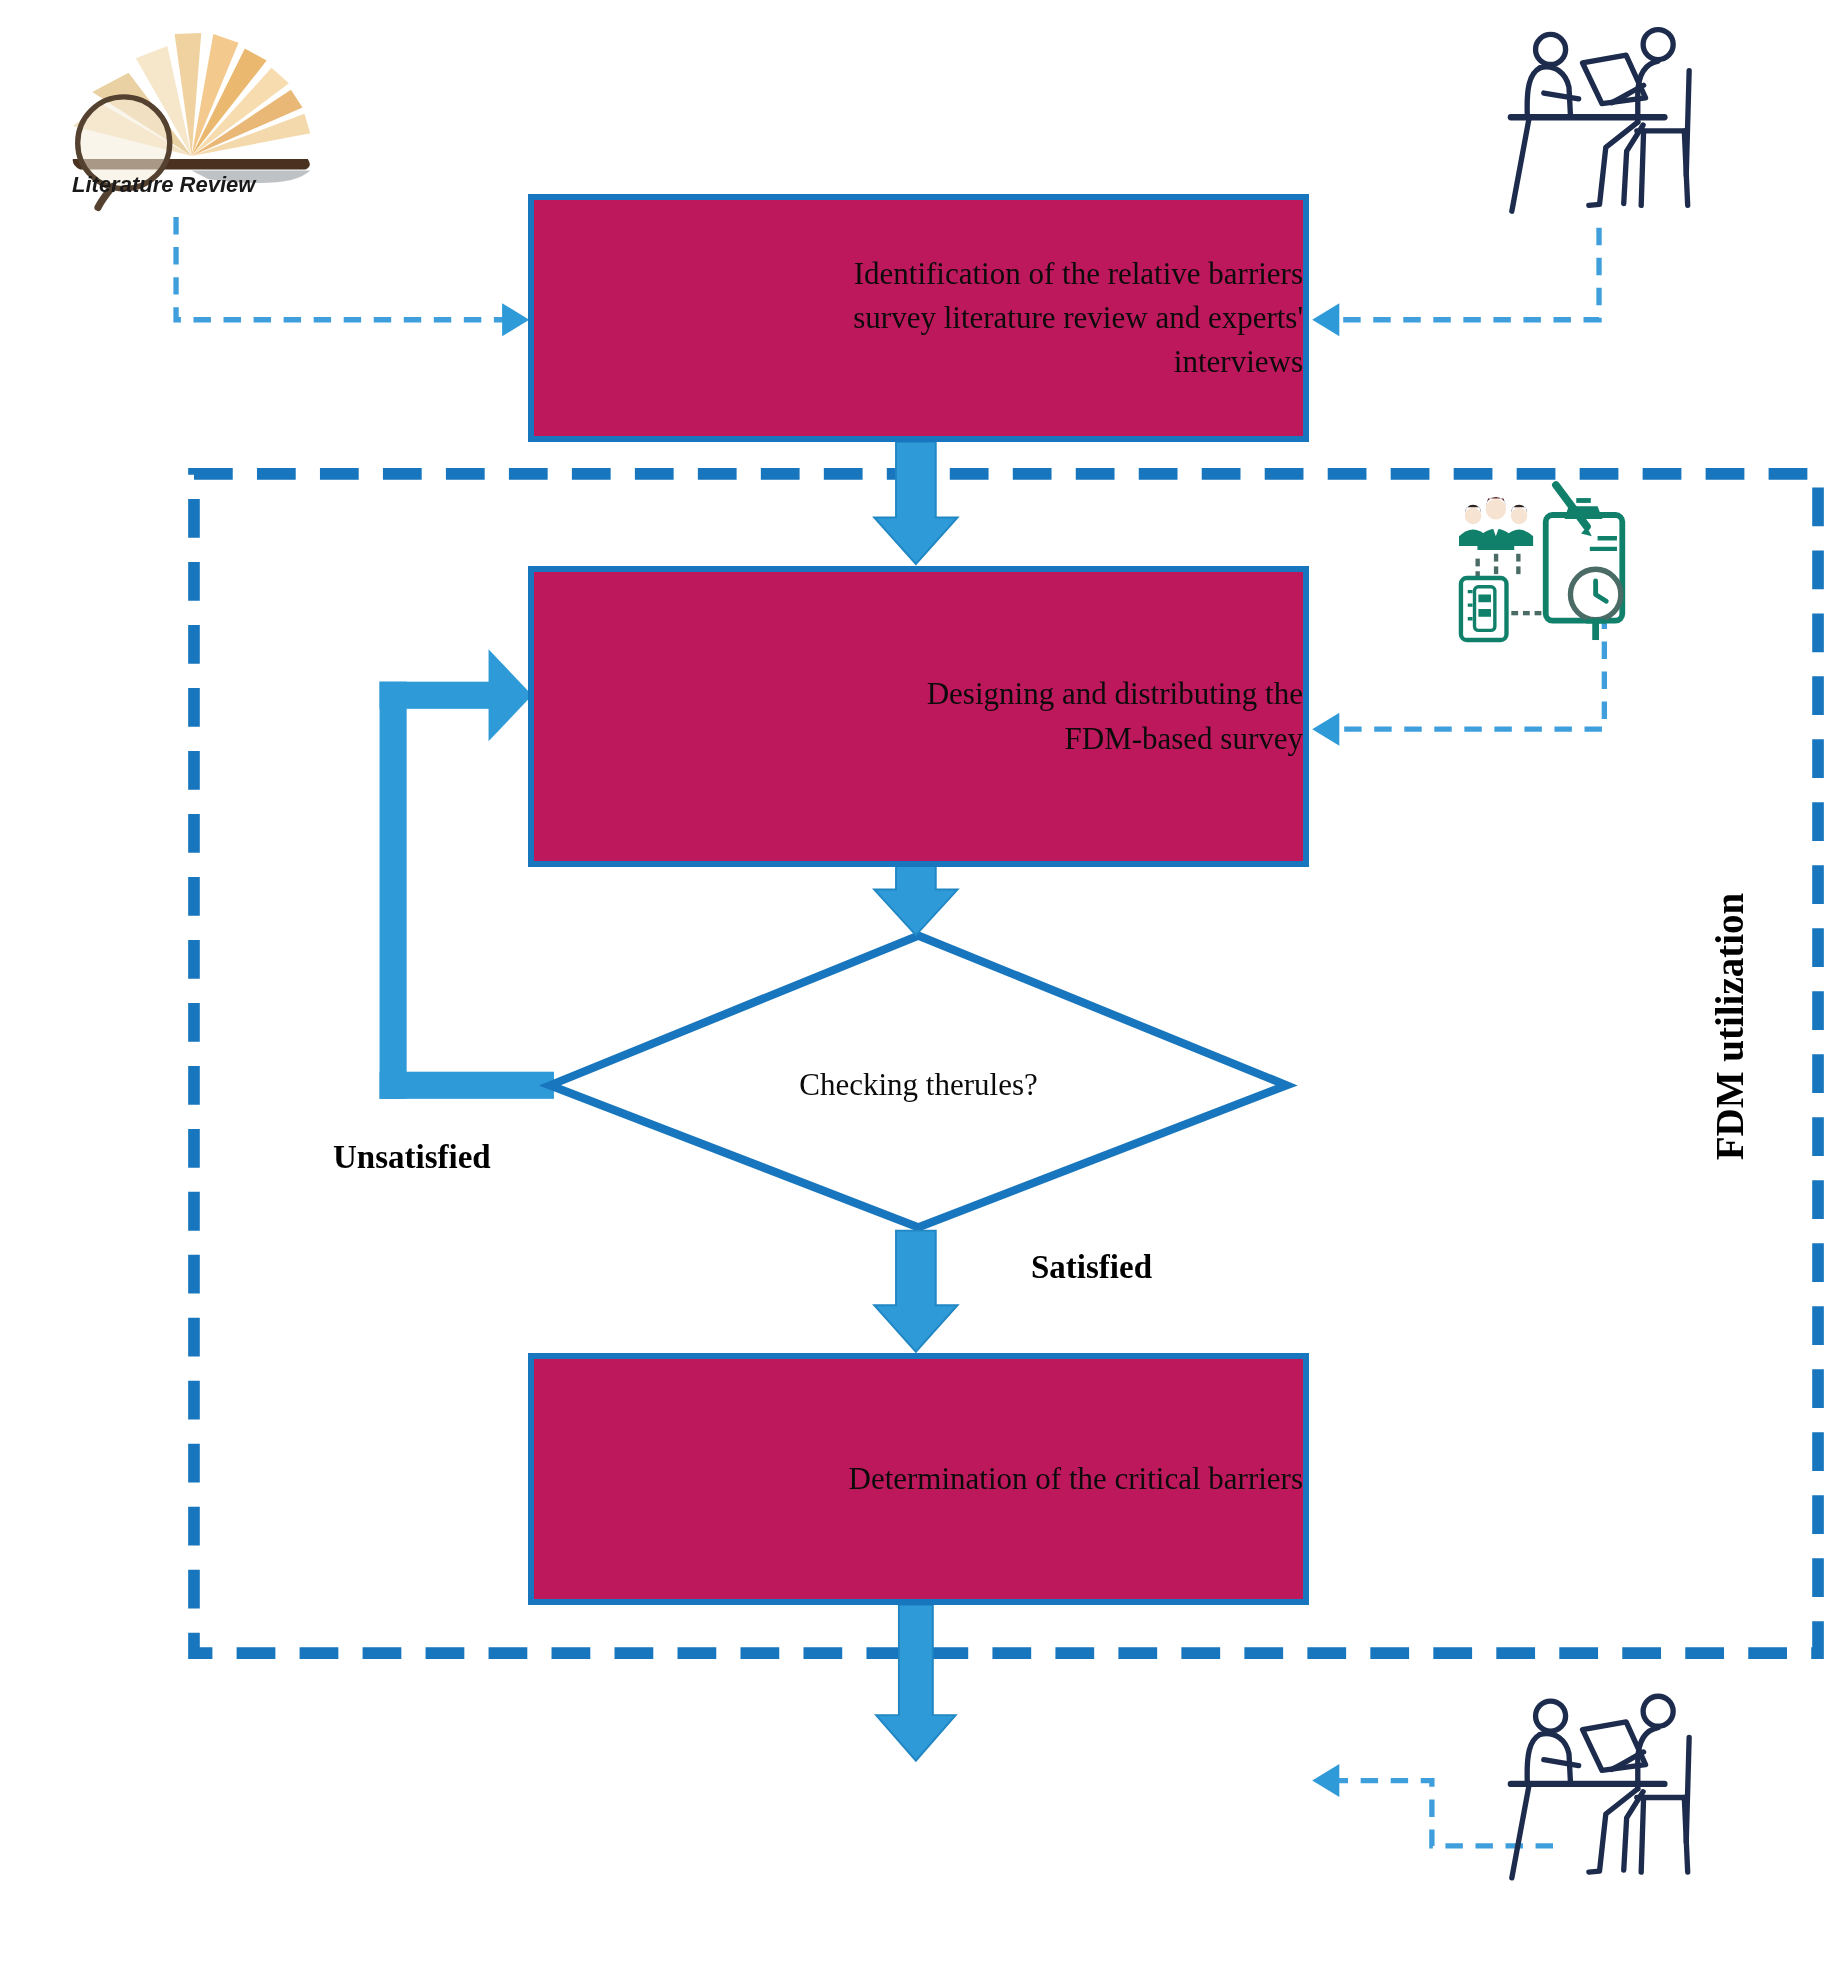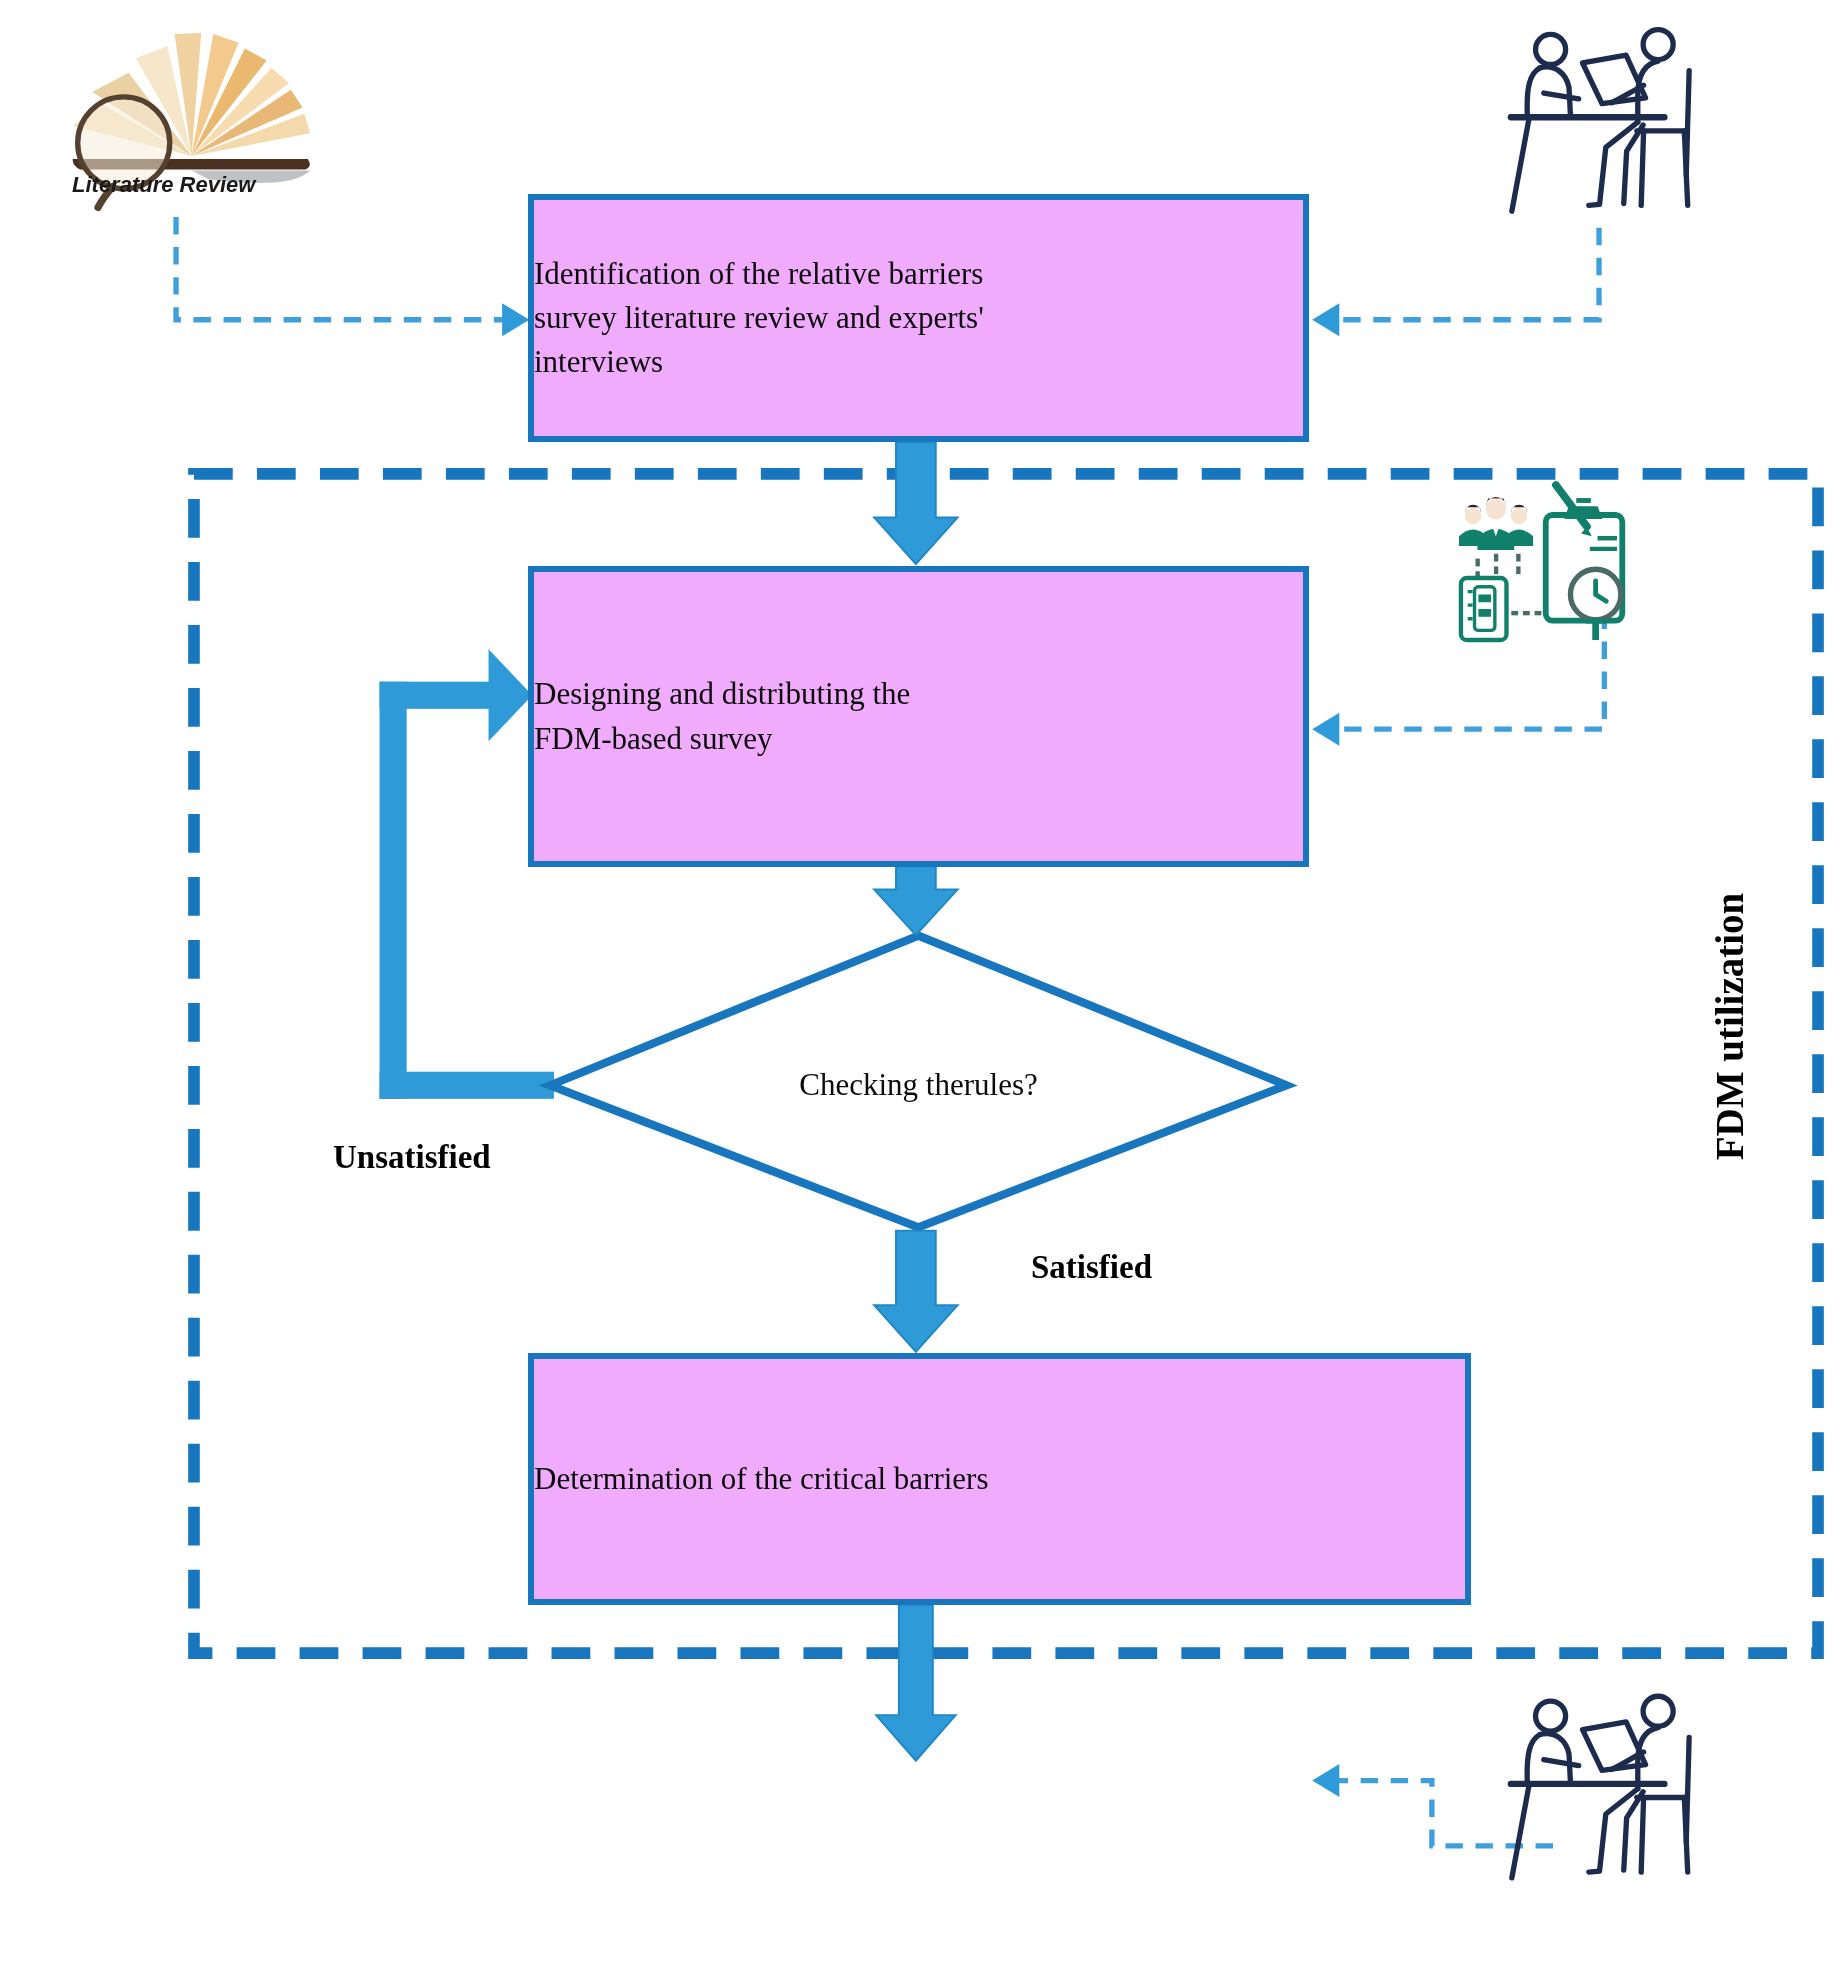--- a/index.html
+++ b/index.html
@@ -1,20 +1,20 @@
 <!DOCTYPE html>
 <html style="font-size:7.8px"><head>
 <meta charset="utf-8">
 <style>
   html,body{margin:0;padding:0;background:#ffffff;}
   body{font-family:"Liberation Serif", serif;}
   .canvas{position:relative;width:1840px;height:1985px;background:#ffffff;overflow:hidden;}
   .layer{position:absolute;left:0;top:0;width:1840px;height:1985px;}
-  .node{position:absolute;background:#f0abfc;border:6.8px solid #1776bd;box-sizing:border-box;
-        display:flex;flex-direction:column;align-items:flex-start;justify-content:center;}
+  .node{position:absolute;background:#be185d;border:6.8px solid #1776bd;box-sizing:border-box;
+        display:flex;flex-direction:column;align-items:flex-end;justify-content:center;}
   .node .line{font-size:31px;color:#0b0b0b;line-height:1.42;text-align:center;white-space:nowrap;}
   .diamond-text{position:absolute;display:flex;flex-direction:row;align-items:center;justify-content:center;}
   .diamond-text .line{font-size:31px;color:#0b0b0b;line-height:1.45;text-align:center;white-space:nowrap;}
   .edge-label{position:absolute;font-weight:bold;font-size:33px;color:#000000;white-space:nowrap;margin-left:47px;}
   .region-label{position:absolute;font-weight:bold;font-size:39px;color:#000;white-space:nowrap;
                 transform:rotate(-90deg);transform-origin:center center;}
   .icon-caption{position:absolute;font-family:"Liberation Sans", sans-serif;font-weight:bold;
                 font-size:22px;color:#1a1a1a;white-space:nowrap;}
 </style>
 </head>
@@ -154,21 +154,21 @@
   <div class="node" style="left:528px;top:566px;width:781px;height:301px;">
     <div class="line">Designing and distributing the</div>
     <div class="line">FDM-based survey</div>
   </div>
 
   <div class="diamond-text" style="left:647px;top:971px;width:543px;height:228px;">
     <div class="line">Checking the</div>
     <div class="line">rules?</div>
   </div>
 
-  <div class="node" style="left:528px;top:1353px;width:943px;height:252px;">
+  <div class="node" style="left:528px;top:1353px;width:781px;height:252px;">
     <div class="line">Determination of the critical barriers</div>
   </div>
 
 
   <div class="edge-label" style="left:286px;top:1139px;">Unsatisfied</div>
 
   <div class="edge-label" style="left:984px;top:1249px;">Satisfied</div>
 
   <div class="region-label" style="left:1584px;top:1004px;width:291px;text-align:center;">FDM utilization</div>
 

